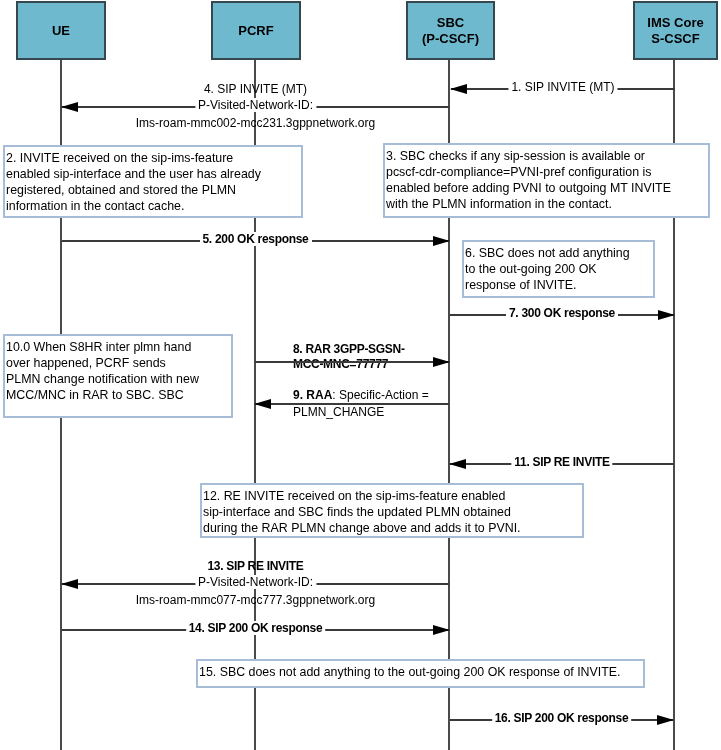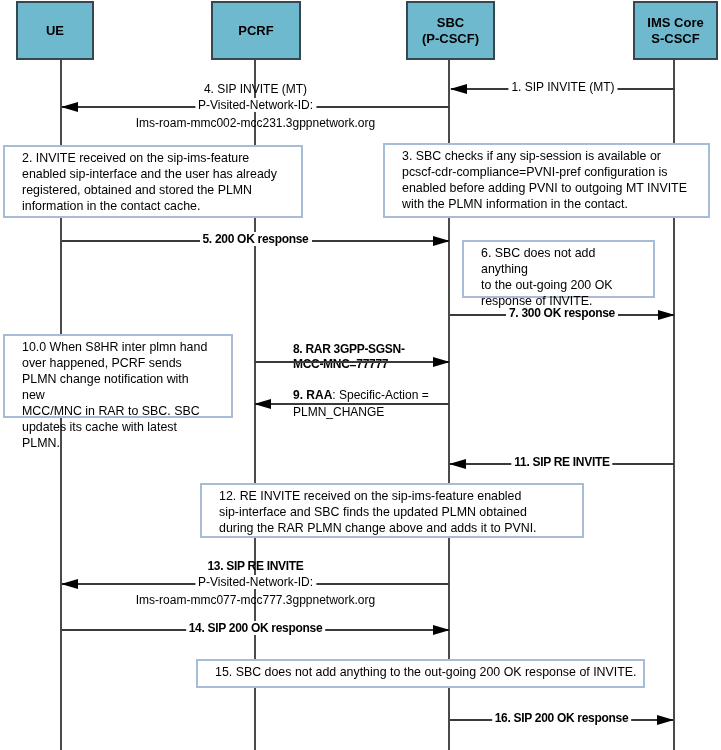--- a/index.html
+++ b/index.html
@@ -11,21 +11,21 @@
   .participant{
     position:absolute;top:1px;height:59px;background:#6FB9CF;border:2px solid #36474F;
     display:flex;flex-direction:column;align-items:center;justify-content:center;
     box-sizing:border-box;font-weight:bold;font-size:13px;line-height:16px;text-align:center;
   }
   
   .lifeline{position:absolute;top:60px;bottom:0;width:2px;background:#4a4a4a;}
   
   .note{
     position:absolute;background:#ffffff;border:2px solid #A7BDD7;box-sizing:border-box;
-    font-size:12.4px;line-height:16px;padding:3px 17px;color:#000;
+    font-size:12.4px;line-height:16px;padding:3px 1px;color:#000;
   }
   .note span{display:block;}
   .note.nowrap span{white-space:nowrap;}
   
   .msg{position:absolute;height:0;}
   .mline{position:absolute;left:0;right:0;top:0;border-top:2px solid #3a3a3a;z-index:1;}
   .head{position:absolute;width:0;height:0;top:-4px;z-index:1;}
   .head.left{left:-1px;border-top:5px solid transparent;border-bottom:5px solid transparent;border-right:17px solid #000;}
   .head.right{right:-1px;border-top:5px solid transparent;border-bottom:5px solid transparent;border-left:17px solid #000;}
   .lbl{
@@ -40,21 +40,21 @@
 </head>
 <body>
 
 <div class="canvas">
 
   <div class="lifeline" style="left:60px"></div>
   <div class="lifeline" style="left:254px"></div>
   <div class="lifeline" style="left:448px"></div>
   <div class="lifeline" style="left:673px"></div>
 
-  <div class="participant" style="left:16px;width:78px">
+  <div class="participant" style="left:16px;width:90px">
     <span>UE</span>
   </div>
   <div class="participant" style="left:211px;width:90px">
     <span>PCRF</span>
   </div>
   <div class="participant" style="left:406px;width:89px">
     <span>SBC</span>
     <span>(P-CSCF)</span>
   </div>
   <div class="participant" style="left:633px;width:85px">
@@ -106,21 +106,20 @@
     <div class="mline"></div>
     <div class="head right"></div>
     <div class="lbl inline bold">7. 300 OK response</div>
   </div>
 
   <div class="note" style="left:3px;top:334px;width:230px;height:84px">
     <span>10.0 When S8HR inter plmn hand</span>
     <span>over happened, PCRF sends</span>
     <span>PLMN change notification with new</span>
     <span>MCC/MNC in RAR to SBC. SBC</span>
-    <span>updates its cache with latest PLMN.</span>
   </div>
 
   <div class="msg" style="left:255px;top:361px;width:194px">
     <div class="lbl bold leftalign" style="top:-19px">8. RAR 3GPP-SGSN-</div>
     <div class="lbl bold leftalign strike" style="top:-4px">MCC-MNC=77777</div>
     <div class="mline"></div>
     <div class="head right"></div>
   </div>
 
   <div class="msg" style="left:255px;top:403px;width:194px">

